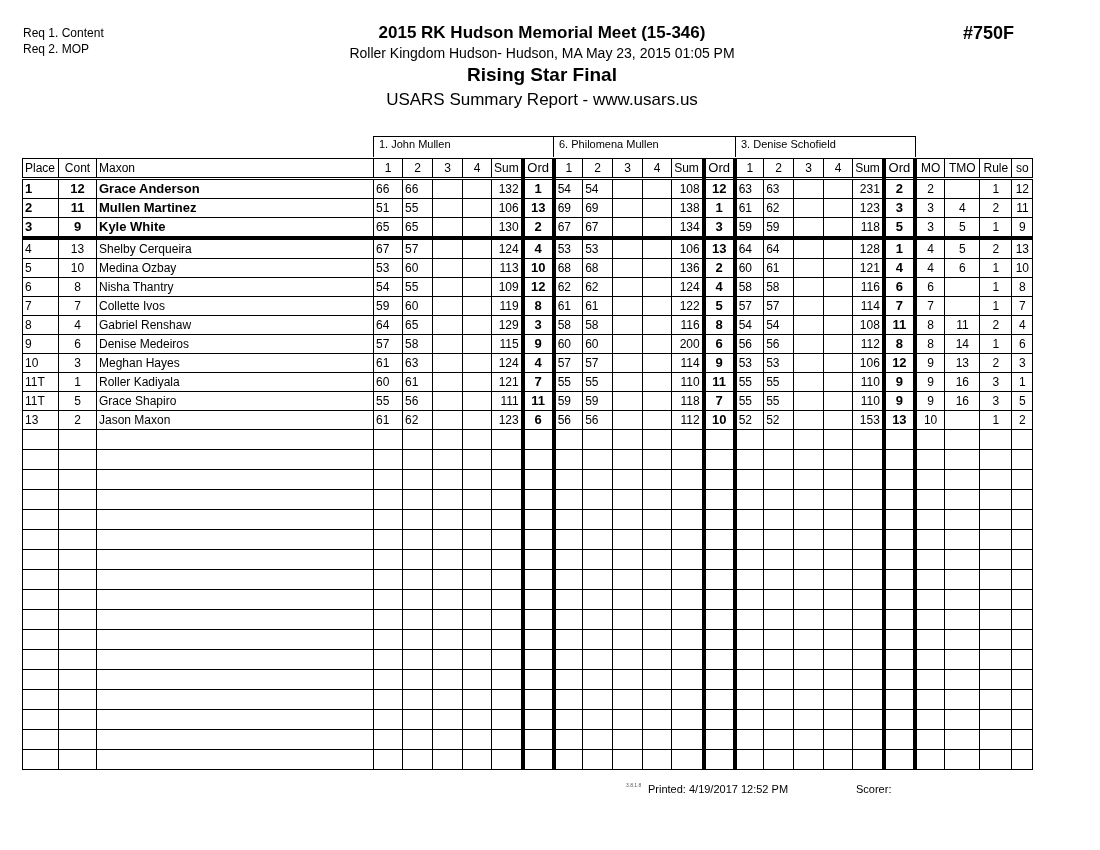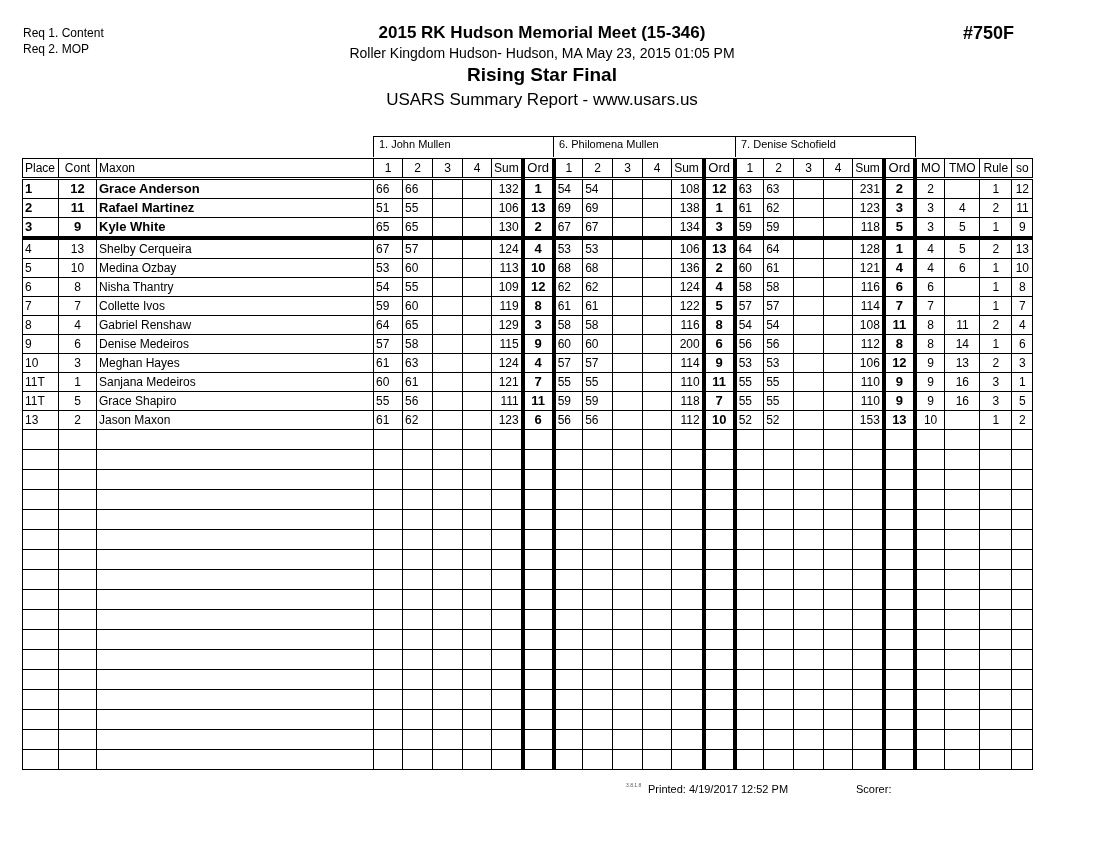--- a/index.html
+++ b/index.html
@@ -41,21 +41,21 @@
 <div class="abs req" style="top:41px;">Req 2. MOP</div>
 
 <div class="abs title t1">2015 RK Hudson Memorial Meet (15-346)</div>
 <div class="abs title t2">Roller Kingdom Hudson- Hudson, MA  May 23, 2015  01:05 PM</div>
 <div class="abs title t3">Rising Star Final</div>
 <div class="abs title t4">USARS Summary Report - www.usars.us</div>
 <div class="abs code">#750F</div>
 
 <div class="judge-box" style="left:373px;width:181px;">1.  John Mullen</div>
 <div class="judge-box" style="left:553px;width:183px;">6.  Philomena Mullen</div>
-<div class="judge-box" style="left:735px;width:181px;">7.  Denise Schofield</div>
+<div class="judge-box" style="left:735px;width:181px;">3.  Denise Schofield</div>
 
 <table class="grid" id="grid">
   <colgroup>
     <col style="width:36px">
       <col style="width:38px">
       <col style="width:277px">
     <col style="width:29px">
       <col style="width:30px">
       <col style="width:30px">
       <col style="width:29px">
@@ -129,21 +129,21 @@
         <td class="r">231</td>
         <td class="ord">2</td>
         <td class="c">2</td>
         <td class="c"></td>
         <td class="c">1</td>
         <td class="c">12</td>
       </tr>
       <tr class="bold">
         <td class="l bt">2</td>
         <td class="c bt">11</td>
-        <td class="l bt">Rafael Martinez</td>
+        <td class="l bt">Mullen Martinez</td>
         <td class="l">51</td>
         <td class="l">55</td>
         <td class="l"></td>
         <td class="l"></td>
         <td class="r">106</td>
         <td class="ord">13</td>
         <td class="l">69</td>
         <td class="l">69</td>
         <td class="l"></td>
         <td class="l"></td>
@@ -372,21 +372,21 @@
         <td class="r">106</td>
         <td class="ord">12</td>
         <td class="c">9</td>
         <td class="c">13</td>
         <td class="c">2</td>
         <td class="c">3</td>
       </tr>
       <tr>
         <td class="l bt">11T</td>
         <td class="c bt">1</td>
-        <td class="l bt">Sanjana Medeiros</td>
+        <td class="l bt">Roller Kadiyala</td>
         <td class="l">60</td>
         <td class="l">61</td>
         <td class="l"></td>
         <td class="l"></td>
         <td class="r">121</td>
         <td class="ord">7</td>
         <td class="l">55</td>
         <td class="l">55</td>
         <td class="l"></td>
         <td class="l"></td>

